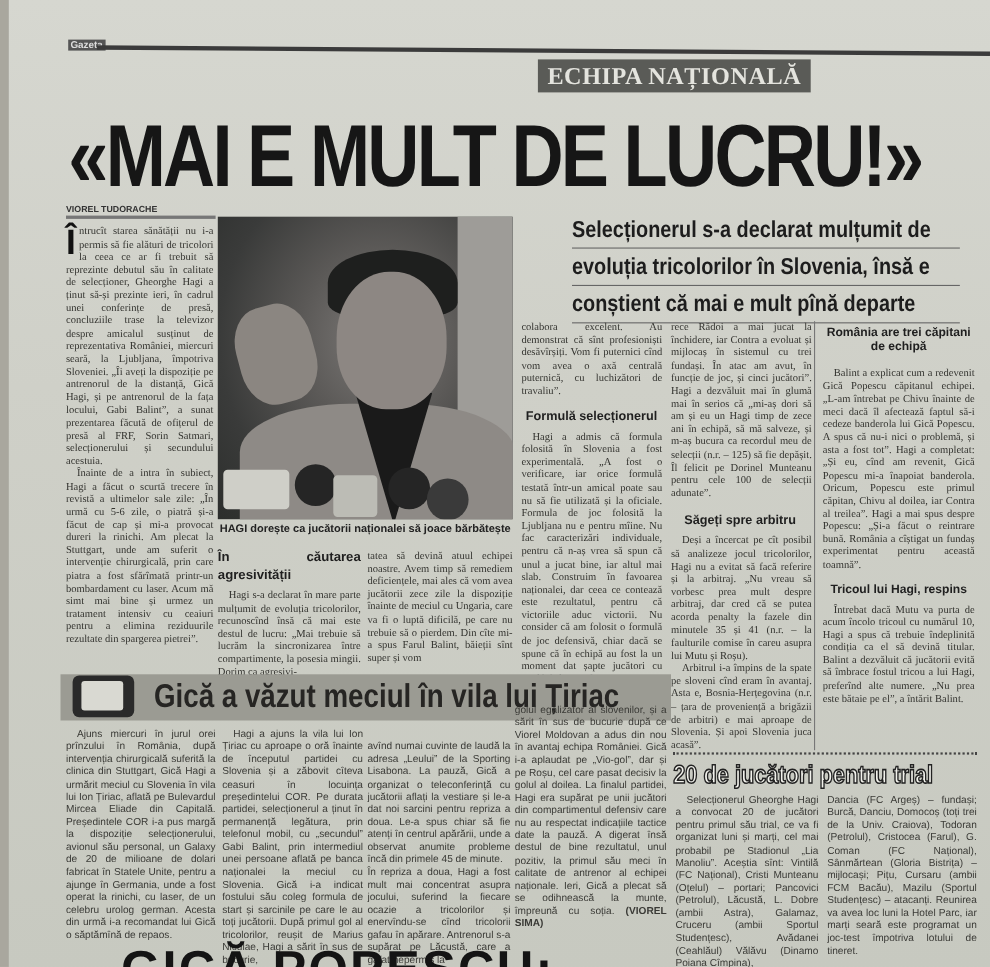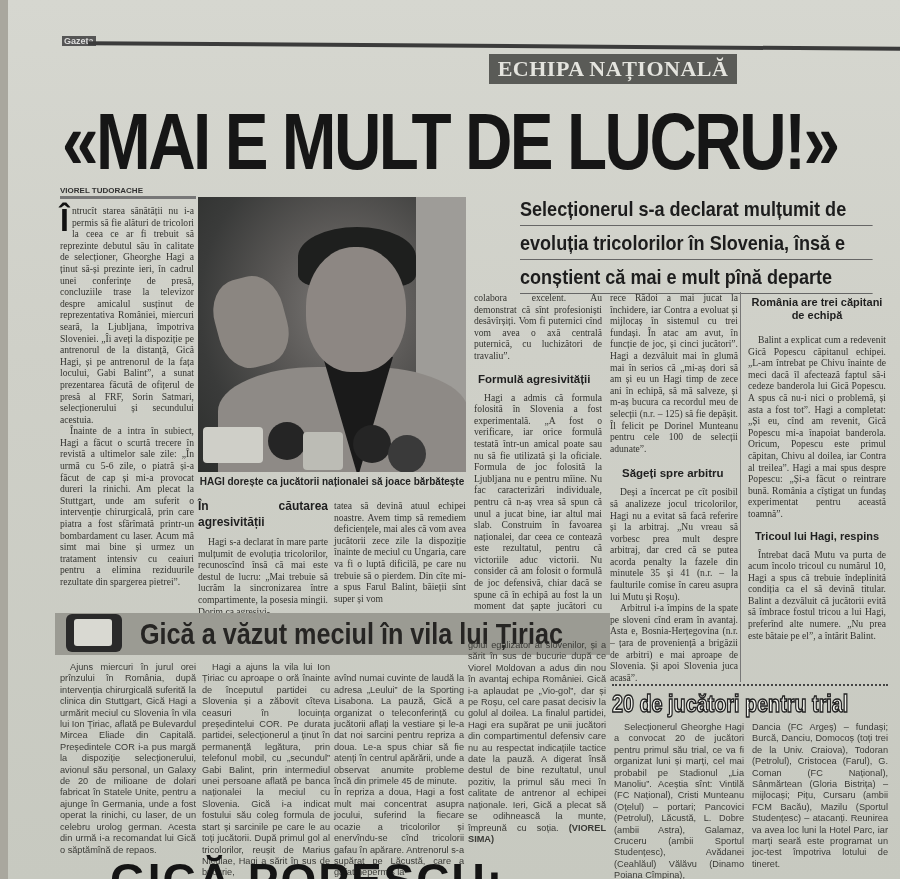--- a/index.html
+++ b/index.html
@@ -102,21 +102,21 @@
   </div>
 
   <div class="deck">
     <div>Selecționerul s-a declarat mulțumit de</div>
     <div>evoluția tricolorilor în Slovenia, însă e</div>
     <div>conștient că mai e mult pînă departe</div>
   </div>
 
   <div class="col body-text" style="left:474px;top:292px;width:128px;">
     <p style="text-indent:0">colabora excelent. Au demonstrat că sînt profesioniști desăvîrșiți. Vom fi puternici cînd vom avea o axă centrală puternică, cu luchizători de travaliu”.</p>
-    <div class="subhead" style="font-size:11.5px;line-height:14px;margin:10px 0 6px 4px;">Formulă agresivității</div>
+    <div class="subhead" style="font-size:11.5px;line-height:14px;margin:10px 0 6px 4px;">Formulă selecționerul</div>
     <p>Hagi a admis că formula folosită în Slovenia a fost experimentală. „A fost o verificare, iar orice formulă testată într-un amical poate sau nu să fie utilizată și la oficiale. Formula de joc folosită la Ljubljana nu e pentru mîine. Nu fac caracterizări individuale, pentru că n-aș vrea să spun că unul a jucat bine, iar altul mai slab. Construim în favoarea naționalei, dar ceea ce contează este rezultatul, pentru că victoriile aduc victorii. Nu consider că am folosit o formulă de joc defensivă, chiar dacă se spune că în echipă au fost la un moment dat șapte jucători cu profil defensiv, deoa-</p>
   </div>
 
   <div class="col body-text" style="left:610px;top:292px;width:128px;">
     <p style="text-indent:0">rece Rădoi a mai jucat la închidere, iar Contra a evoluat și mijlocaș în sistemul cu trei fundași. În atac am avut, în funcție de joc, și cinci jucători”. Hagi a dezvăluit mai în glumă mai în serios că „mi-aș dori să am și eu un Hagi timp de zece ani în echipă, să mă salveze, și m-aș bucura ca recordul meu de selecții (n.r. – 125) să fie depășit. Îl felicit pe Dorinel Munteanu pentru cele 100 de selecții adunate”.</p>
     <div class="subhead" style="font-size:11.5px;line-height:14px;margin:12px 0 6px 12px;">Săgeți spre arbitru</div>
     <p>Deși a încercat pe cît posibil să analizeze jocul tricolorilor, Hagi nu a evitat să facă referire și la arbitraj. „Nu vreau să vorbesc prea mult despre arbitraj, dar cred că se putea acorda penalty la fazele din minutele 35 și 41 (n.r. – la faulturile comise în careu asupra lui Mutu și Roșu).</p>
     <p>Arbitrul i-a împins de la spate pe sloveni cînd eram în avantaj. Asta e, Bosnia-Herțegovina (n.r. – țara de proveniență a brigăzii de arbitri) e mai aproape de Slovenia. Și apoi Slovenia juca acasă”.</p>
   </div>
 

